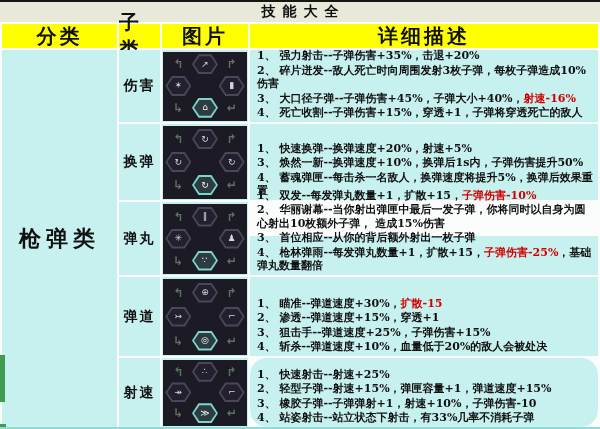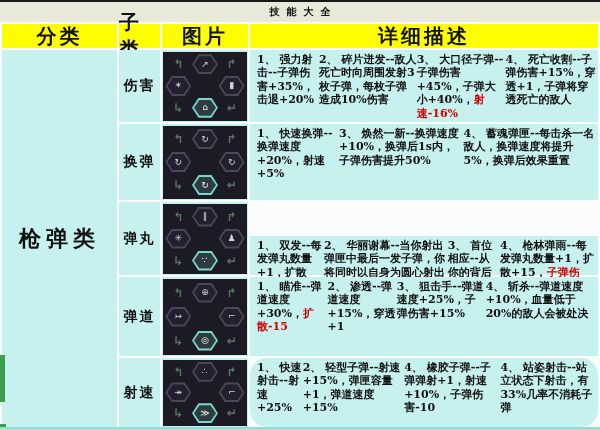--- a/index.html
+++ b/index.html
@@ -3,21 +3,21 @@
 <meta charset="utf-8">
 <style>
   html,body{margin:0;padding:0;background:#ffffff;}
   .page{
     width:600px;height:429px;position:relative;box-sizing:border-box;
     background:#f2f8f5;border-top:2px solid #161616;overflow:hidden;
     font-family:"DejaVu Serif","Liberation Serif",serif;
   }
   .titlebar{
     height:20px;background:#e8e9d8;display:flex;align-items:center;justify-content:center;
-    font-weight:bold;font-size:10px;color:#101010;letter-spacing:7px;padding-left:7px;
+    font-weight:bold;font-size:14px;color:#101010;letter-spacing:7px;padding-left:7px;
   }
   .tbl{
     display:grid;
     grid-template-columns:115px 41px 86px 1fr;
     grid-template-rows:24px 72px 76px 73px 79px 69px;
     gap:2px;padding:2px;background:#fafdfb;box-sizing:border-box;
   }
   .cell{box-sizing:border-box;min-width:0;min-height:0;}
   .hcell{
     background:#ffff00;display:flex;align-items:center;justify-content:center;
@@ -49,21 +49,21 @@
   .hex.hl{background:#79d6cb;}
   .hex .inner{
     position:absolute;inset:2px;background:#241f2e;
     clip-path:polygon(25% 0,75% 0,100% 50%,75% 100%,25% 100%,0 50%);
     display:flex;align-items:center;justify-content:center;
     font-size:9px;line-height:1;color:#cfd8d4;
     font-family:"DejaVu Sans","Liberation Sans",sans-serif;
   }
   .hex.hl .inner{background:#2e3c41;color:#eef7f3;}
   .desc{
-    display:flex;flex-direction:row;justify-content:flex-start;
+    display:flex;flex-direction:column;justify-content:flex-end;
     padding:2px 2px 2px 7px;font-weight:bold;font-size:11px;line-height:13.5px;color:#101010;
   }
   .line{margin:0.5px 0;}
   .seg.red{color:#d40000;}
   .green-bar{position:absolute;left:0;top:353px;width:5px;height:47px;background:#3f9b4e;}
   .green-corner{position:absolute;left:0;bottom:0;width:6px;height:5px;background:#3f9b4e;}
   .bottom-strip{position:absolute;left:0;right:0;bottom:0;height:2px;background:#93dcd6;}
 </style>
 </head>
 <body>
@@ -207,21 +207,21 @@
           <span class="warrow">↳</span>
           <div class="hex hl">
             <div class="inner">≫</div>
           </div>
           <span class="warrow">↵</span>
         </div>
       </div>
       <div class="cell bcell desc" style="grid-area: 6 / 4; border-radius: 17px;">
         <div class="line"><span class="seg">1、 快速射击--射速+25%</span></div>
         <div class="line"><span class="seg">2、 轻型子弹--射速+15%，弹匣容量+1，弹道速度+15%</span></div>
-        <div class="line"><span class="seg">4、 橡胶子弹--子弹弹射+1，射速+10%，子弹伤害-10</span></div>
+        <div class="line"><span class="seg">3、 橡胶子弹--子弹弹射+1，射速+10%，子弹伤害-10</span></div>
         <div class="line"><span class="seg">4、 站姿射击--站立状态下射击，有33%几率不消耗子弹</span></div>
       </div>
     </div>
 
   <div class="green-bar"></div>
   <div class="green-corner"></div>
   <div class="bottom-strip"></div>
 </div>
 
 </body></html>

